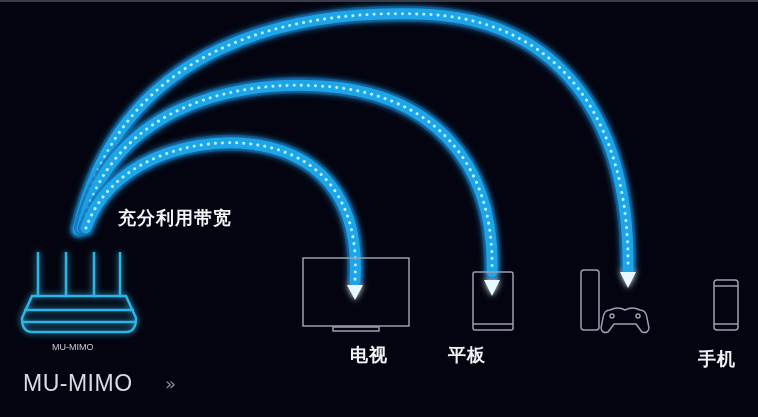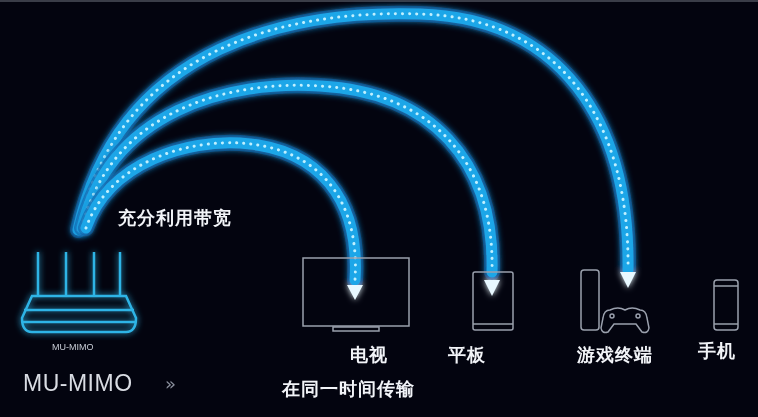--- a/index.html
+++ b/index.html
@@ -86,17 +86,15 @@
   </svg>
 
   <div class="lbl lbl-big" style="left:118px;top:206px">充分利用带宽</div>
 
   <div class="router-cap">MU-MIMO</div>
   <div class="mumimo">MU-MIMO</div>
   <div class="chev">»</div>
 
   <div class="lbl lbl-big" style="left:350px;top:343px">电视</div>
   <div class="lbl lbl-big" style="left:448px;top:343px">平板</div>
-  <div class="lbl lbl-big" style="left:577px;top:343px">游戏终端</div>
-  <div class="lbl lbl-big" style="left:698px;top:339px">手机</div>
+  <div class="lbl lbl-big" style="left:698px;top:347px">手机</div>
 
-  <div class="lbl lbl-big" style="left:282px;top:377px">在同一时间传输</div>
 </div>
 
 </body></html>

